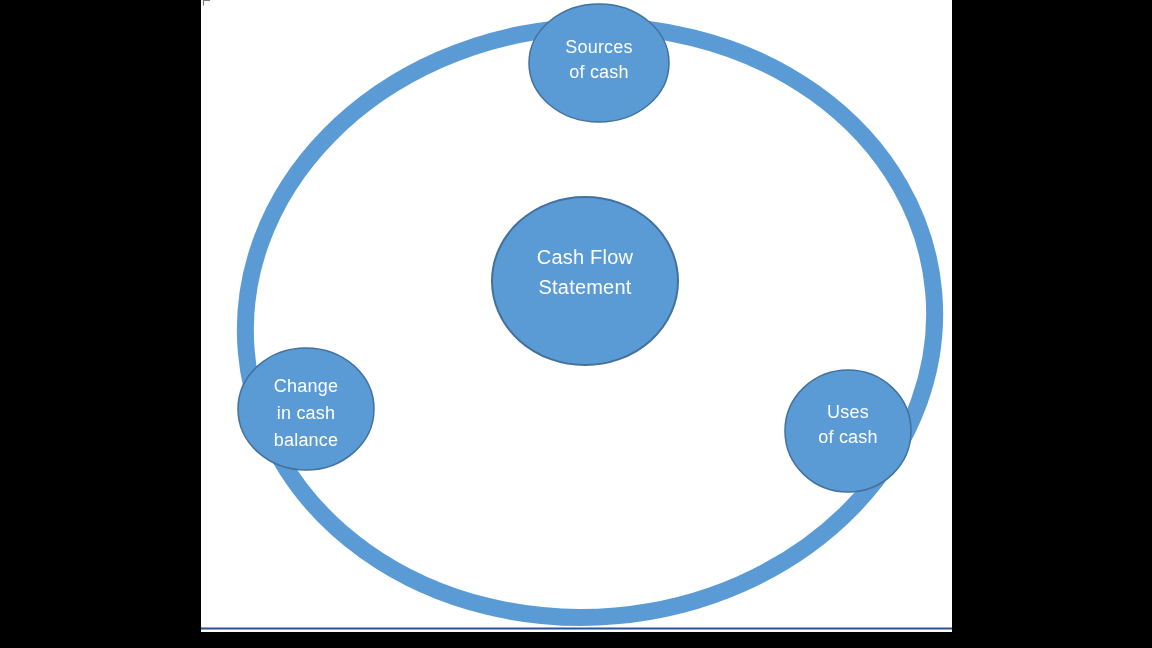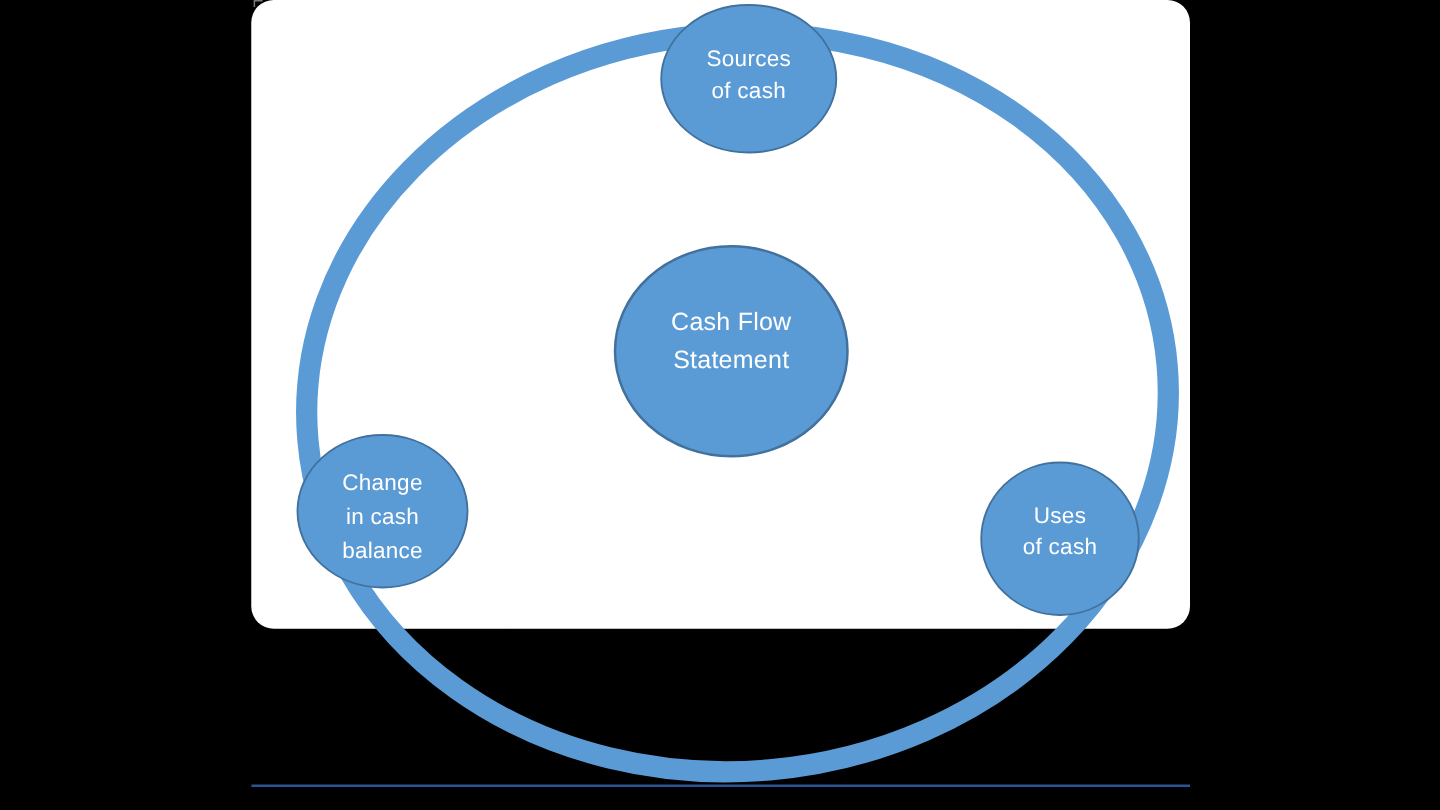--- a/index.html
+++ b/index.html
@@ -15,23 +15,22 @@
     position: relative;
     width: 1152px;
     height: 648px;
     background: #000000;
   }
   .slide {
     position: absolute;
     left: 201px;
     top: 0;
     width: 751px;
-    height: 503px;
+    height: 632px;
     background: #ffffff;
-    border-radius: 18px;
   }
   svg.diagram {
     position: absolute;
     left: 0;
     top: 0;
     display: block;
   }
   svg text {
     fill: #ffffff;
     font-family: "Liberation Sans", sans-serif;

